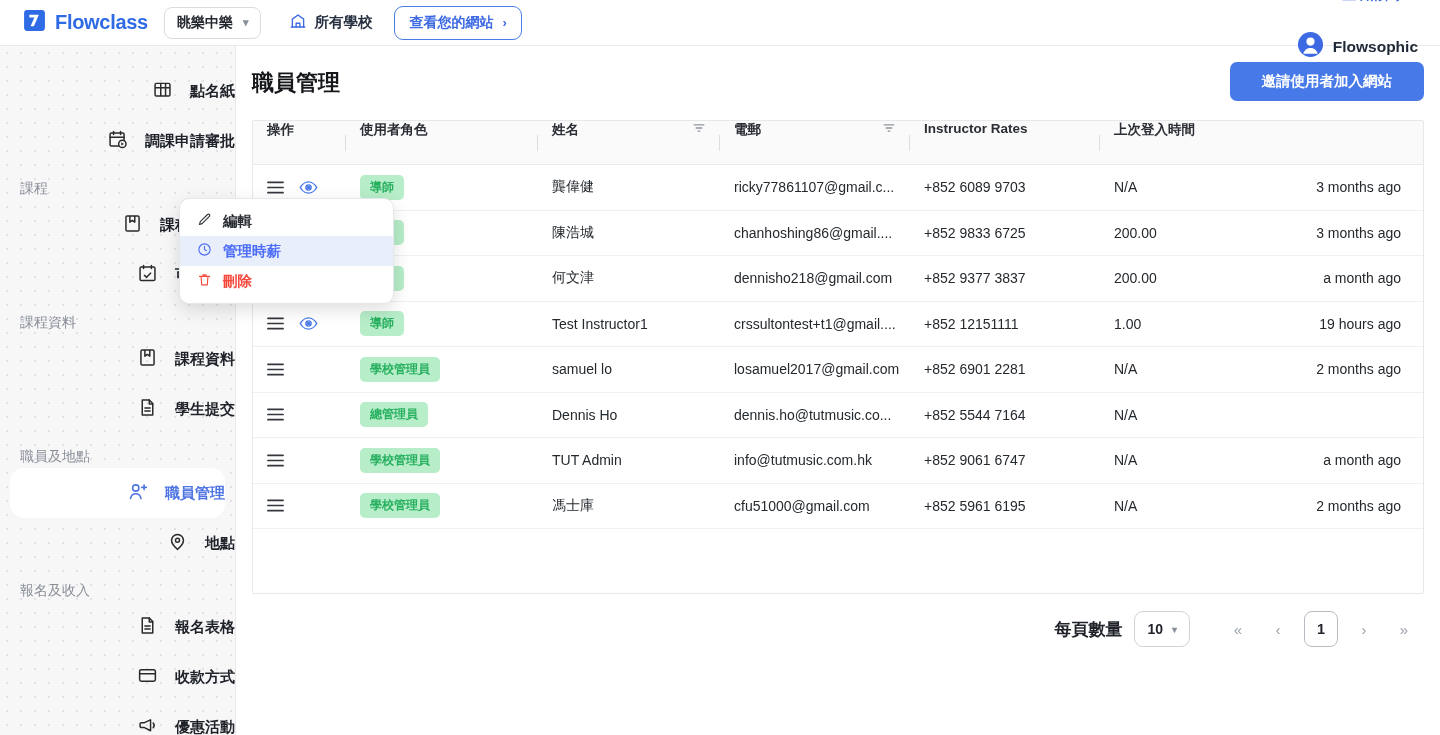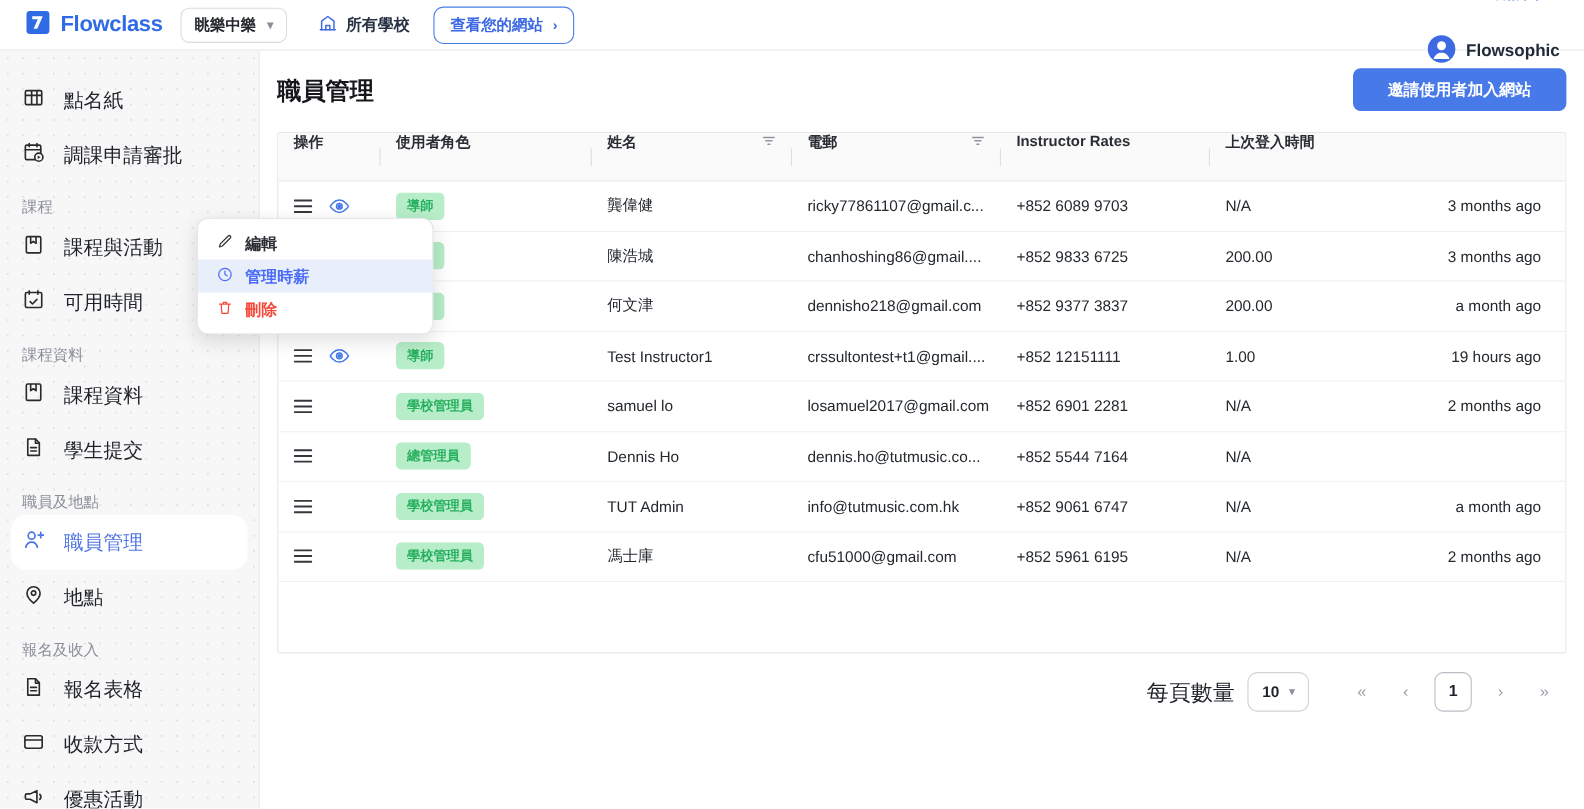--- a/index.html
+++ b/index.html
@@ -21,21 +21,21 @@
   .topbar-right { margin-left:auto; display:flex; align-items:center; gap:26px;flex-direction:column; }
   .view-sub { display:flex; align-items:center; gap:8px; color:#3d6ae3; font-size:14.5px; font-weight:700; cursor:pointer; }
   .account { display:flex; align-items:center; gap:9px; cursor:pointer; }
   .account-name { font-size:15.5px; font-weight:700; color:#1f2937; }
 
   
   .sidebar { position:absolute; top:46px; left:0; width:236px; height:689px; background:#f7f7f8;
              border-right:1px solid #e9e9eb; overflow:hidden; z-index:5;
              background-image:radial-gradient(#e2e2e6 1px, transparent 1.2px); background-size:14px 14px; }
   .side-item { height:50px; display:flex; align-items:center; gap:17px; padding-left:20px;
-               font-size:18px; font-weight:400; color:#1f2329; cursor:pointer; }
+               font-size:15px; font-weight:700; color:#1f2329; cursor:pointer;justify-content:flex-end; }
   .side-item svg { flex:0 0 auto; }
   .side-item.partial { margin-top:-36px; height:48px; }
   .side-item.active { background:#fff; border-radius:14px; margin:0 10px; padding-left:10px; color:#4f74e3; }
   .side-title { height:18px; margin:14px 0 2px; padding-left:20px; font-size:14px; font-weight:400; color:#8a8f98; }
 
   
   .main { position:absolute; top:46px; left:236px; width:1204px; height:689px; background:#fff; }
   .page-head { display:flex; align-items:flex-start; justify-content:space-between; padding:16px 16px 0 16px; }
   .page-title { font-size:22px; font-weight:800; color:#15171a; padding-top:6px; }
   .invite-btn { background:#4779e8; color:#fff; border:none; border-radius:7px; padding:10px 32px;
@@ -61,21 +61,21 @@
   
   .ctx-menu { position:absolute; left:179px; top:198px; width:215px; background:#fff; border:1px solid #e6e7ea;
               border-radius:10px; box-shadow:0 6px 18px rgba(0,0,0,0.13); padding:7px 0; z-index:40; }
   .ctx-item { display:flex; align-items:center; gap:11px; height:30px; padding:0 17px; font-size:14.5px;
               font-weight:600; color:#2a2e34; cursor:pointer; }
   .ctx-item.highlight { background:#e9eefb; color:#4a6cf7; }
   .ctx-item.danger { color:#f5483b; }
 
   
   .pagination { display:flex; align-items:center; justify-content:flex-end; gap:0; margin:17px 16px 0 0; }
-  .pp-label { font-size:20px; font-weight:400; color:#1f2329; margin-right:12px; }
+  .pp-label { font-size:17px; font-weight:700; color:#1f2329; margin-right:12px; }
   .pp-select { display:flex; align-items:center; gap:9px; border:1px solid #cfd2d7; border-radius:9px;
                height:36px; padding:0 12px; font-size:14px; font-weight:700; cursor:pointer; }
   .pp-select .chev { color:#8a9099; font-size:10px; }
   .pg-arrow { width:40px; text-align:center; color:#9aa0a8; font-size:15px; cursor:pointer; user-select:none; }
   .pg-arrow.first { margin-left:28px; }
   .pg-page { width:34px; height:36px; border:1px solid #b9bdc3; border-radius:8px; display:flex;
              align-items:center; justify-content:center; font-size:14.5px; font-weight:700; margin:0 6px; cursor:pointer; }
 </style>
 </head>
 <body>

